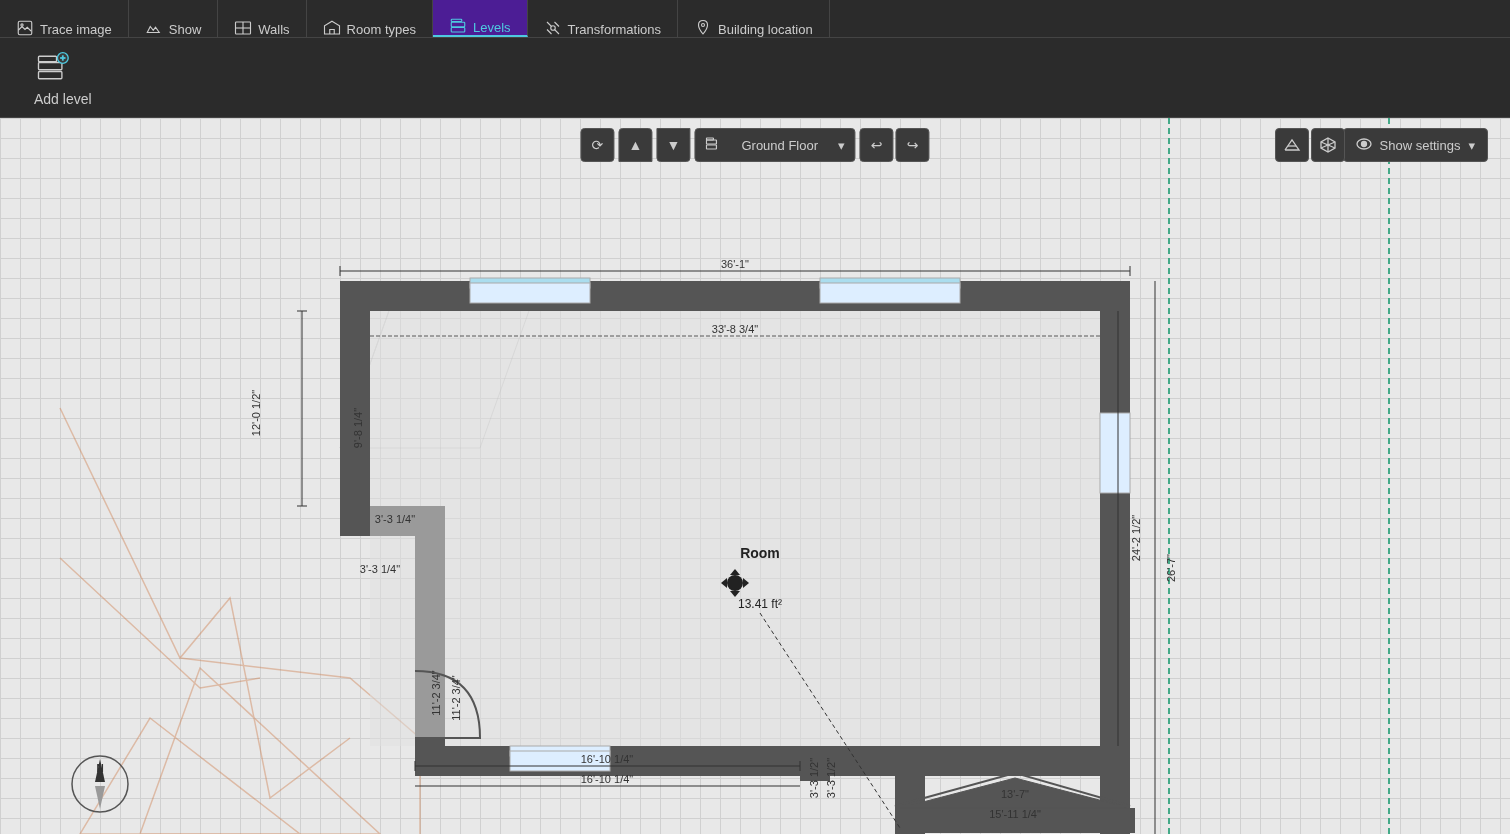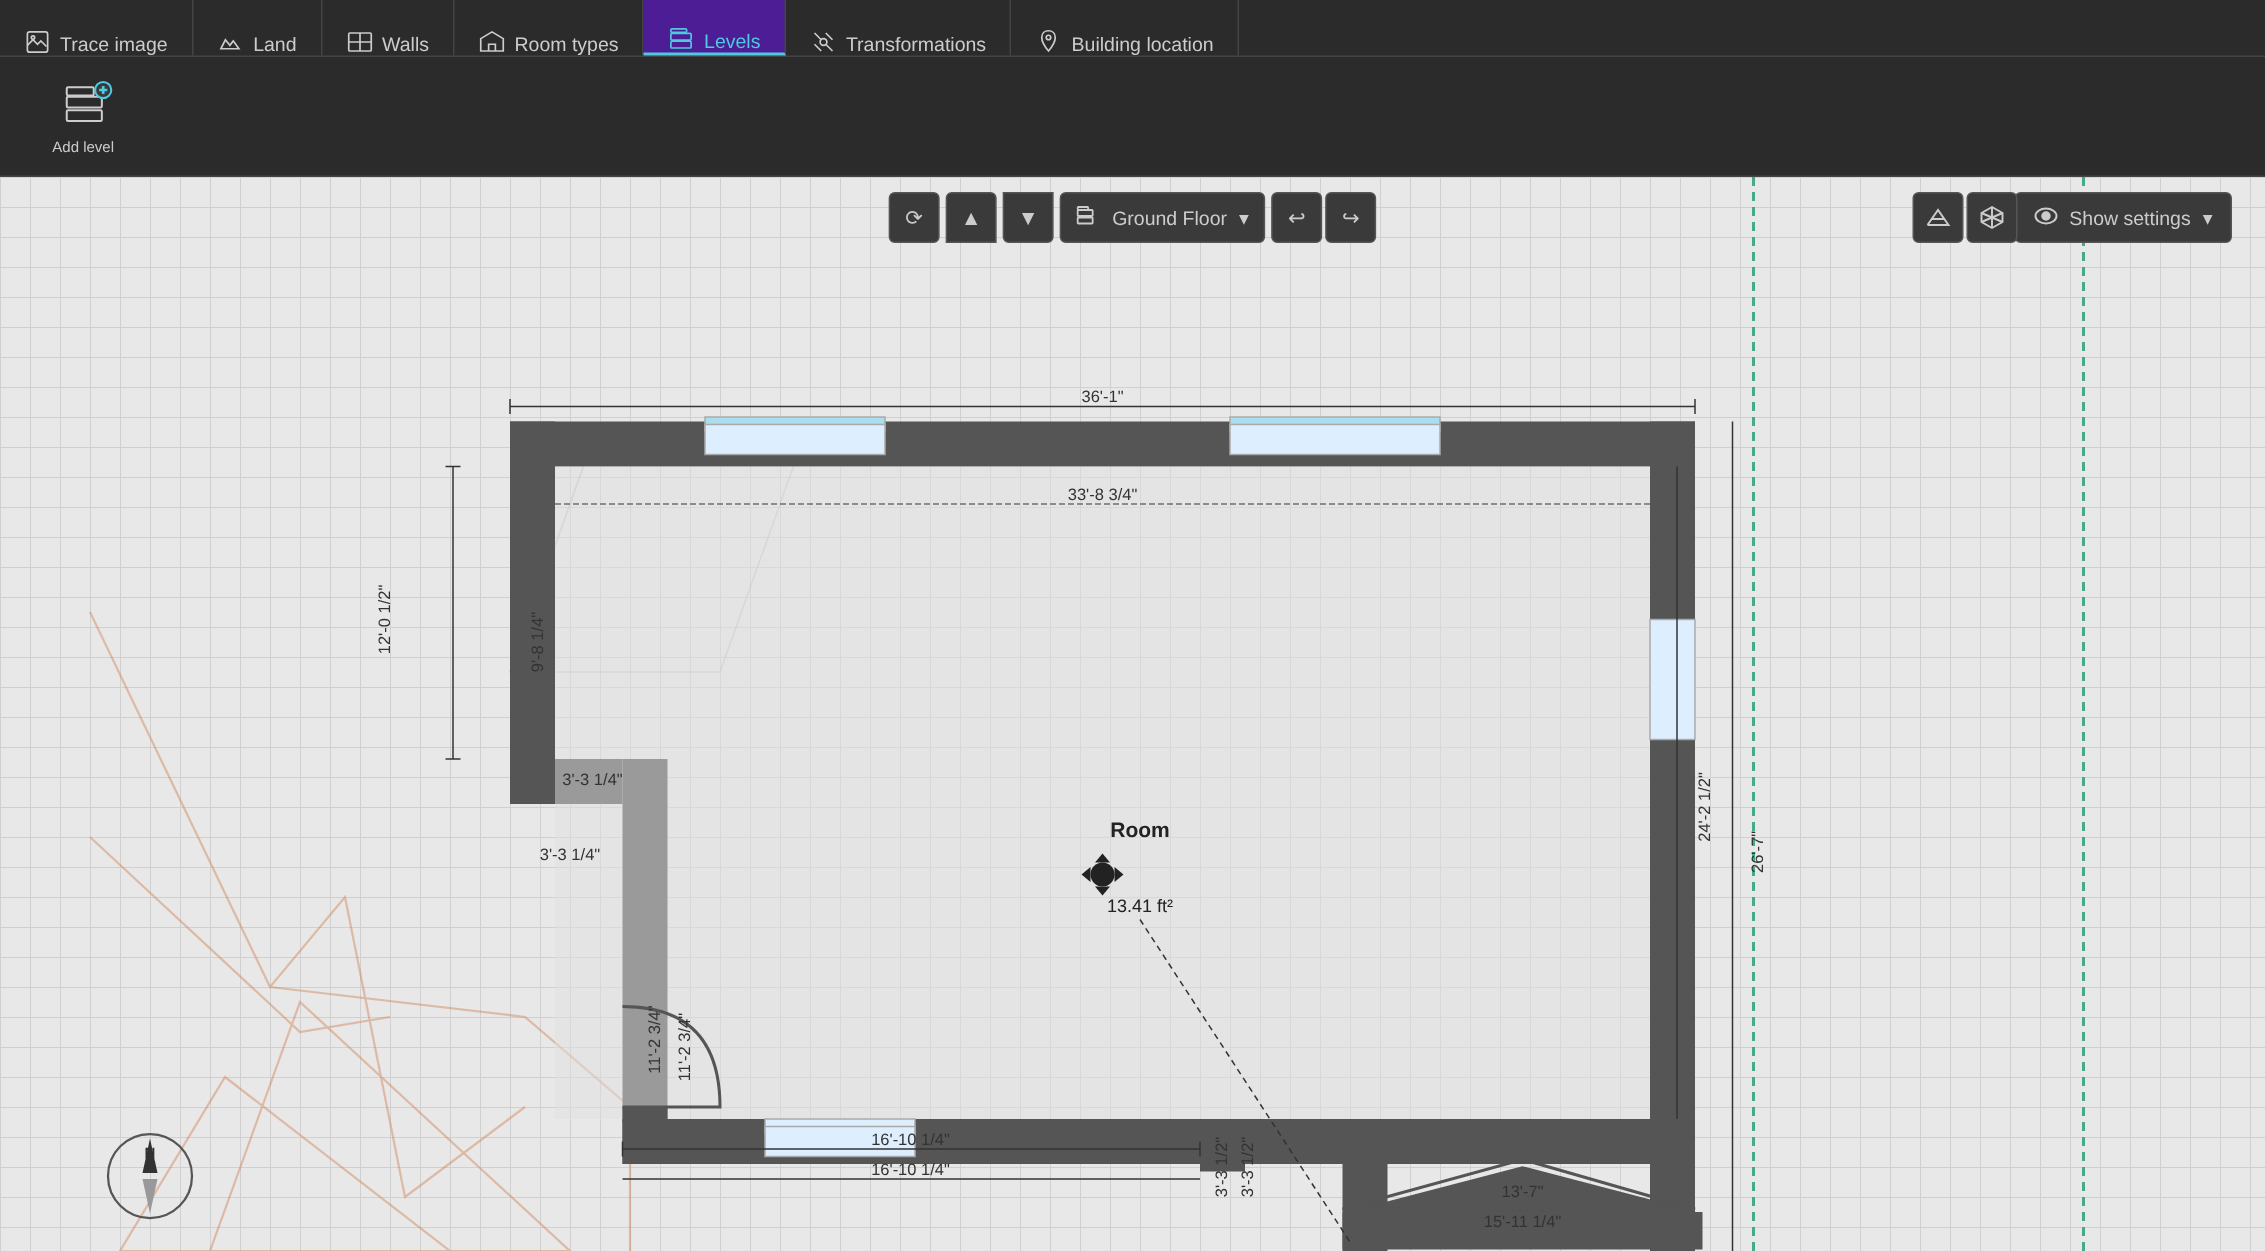--- a/index.html
+++ b/index.html
@@ -44,25 +44,25 @@
       align-items: center;
       gap: 10px;
       height: 80px;
       background: #2b2b2b;
       padding: 10px 20px;
       border-bottom: 1px solid #444;
     }
     .toolbar-btn {
       display: flex;
       flex-direction: column;
-      align-items: flex-end;
+      align-items: flex-start;
       justify-content: center;
       gap: 6px;
       color: #ccc;
-      font-size: 10px;
+      font-size: 14px;
       cursor: pointer;
       padding: 8px 14px;
       border-radius: 4px;
       min-width: 70px;
     }
     .toolbar-btn-icon {
       width: 36px;
       height: 36px;
       display: flex;
       align-items: center;
@@ -114,21 +114,21 @@
       font-size: 14px;
     }
     .level-select {
       background: #3a3a3a;
       border: 1px solid #555;
       color: #ccc;
       height: 34px;
       display: flex;
       align-items: center;
       padding: 0 10px;
-      gap: 8px;
+      gap: 20px;
       cursor: pointer;
       border-radius: 4px;
       font-size: 13px;
       min-width: 130px;
     }
     .undo-redo-group {
       display: flex;
       gap: 2px;
     }
 
@@ -202,21 +202,21 @@
       </svg>
     </span>
     <span>Trace image</span>
   </div>
   <div class="nav-item">
     <span class="nav-icon">
       <svg class="icon-svg" viewBox="0 0 24 24" fill="none" stroke="currentColor" stroke-width="1.5">
         <path d="M3 18l4-8 4 5 3-4 5 7H3z"></path>
       </svg>
     </span>
-    <span>Land</span>
+    <span>Show</span>
   </div>
   <div class="nav-item">
     <span class="nav-icon">
       <svg class="icon-svg" viewBox="0 0 24 24" fill="none" stroke="currentColor" stroke-width="1.5">
         <rect x="2" y="4" width="20" height="16" rx="1"></rect>
         <line x1="2" y1="12" x2="22" y2="12"></line>
         <line x1="12" y1="4" x2="12" y2="20"></line>
       </svg>
     </span>
     <span>Walls</span>

